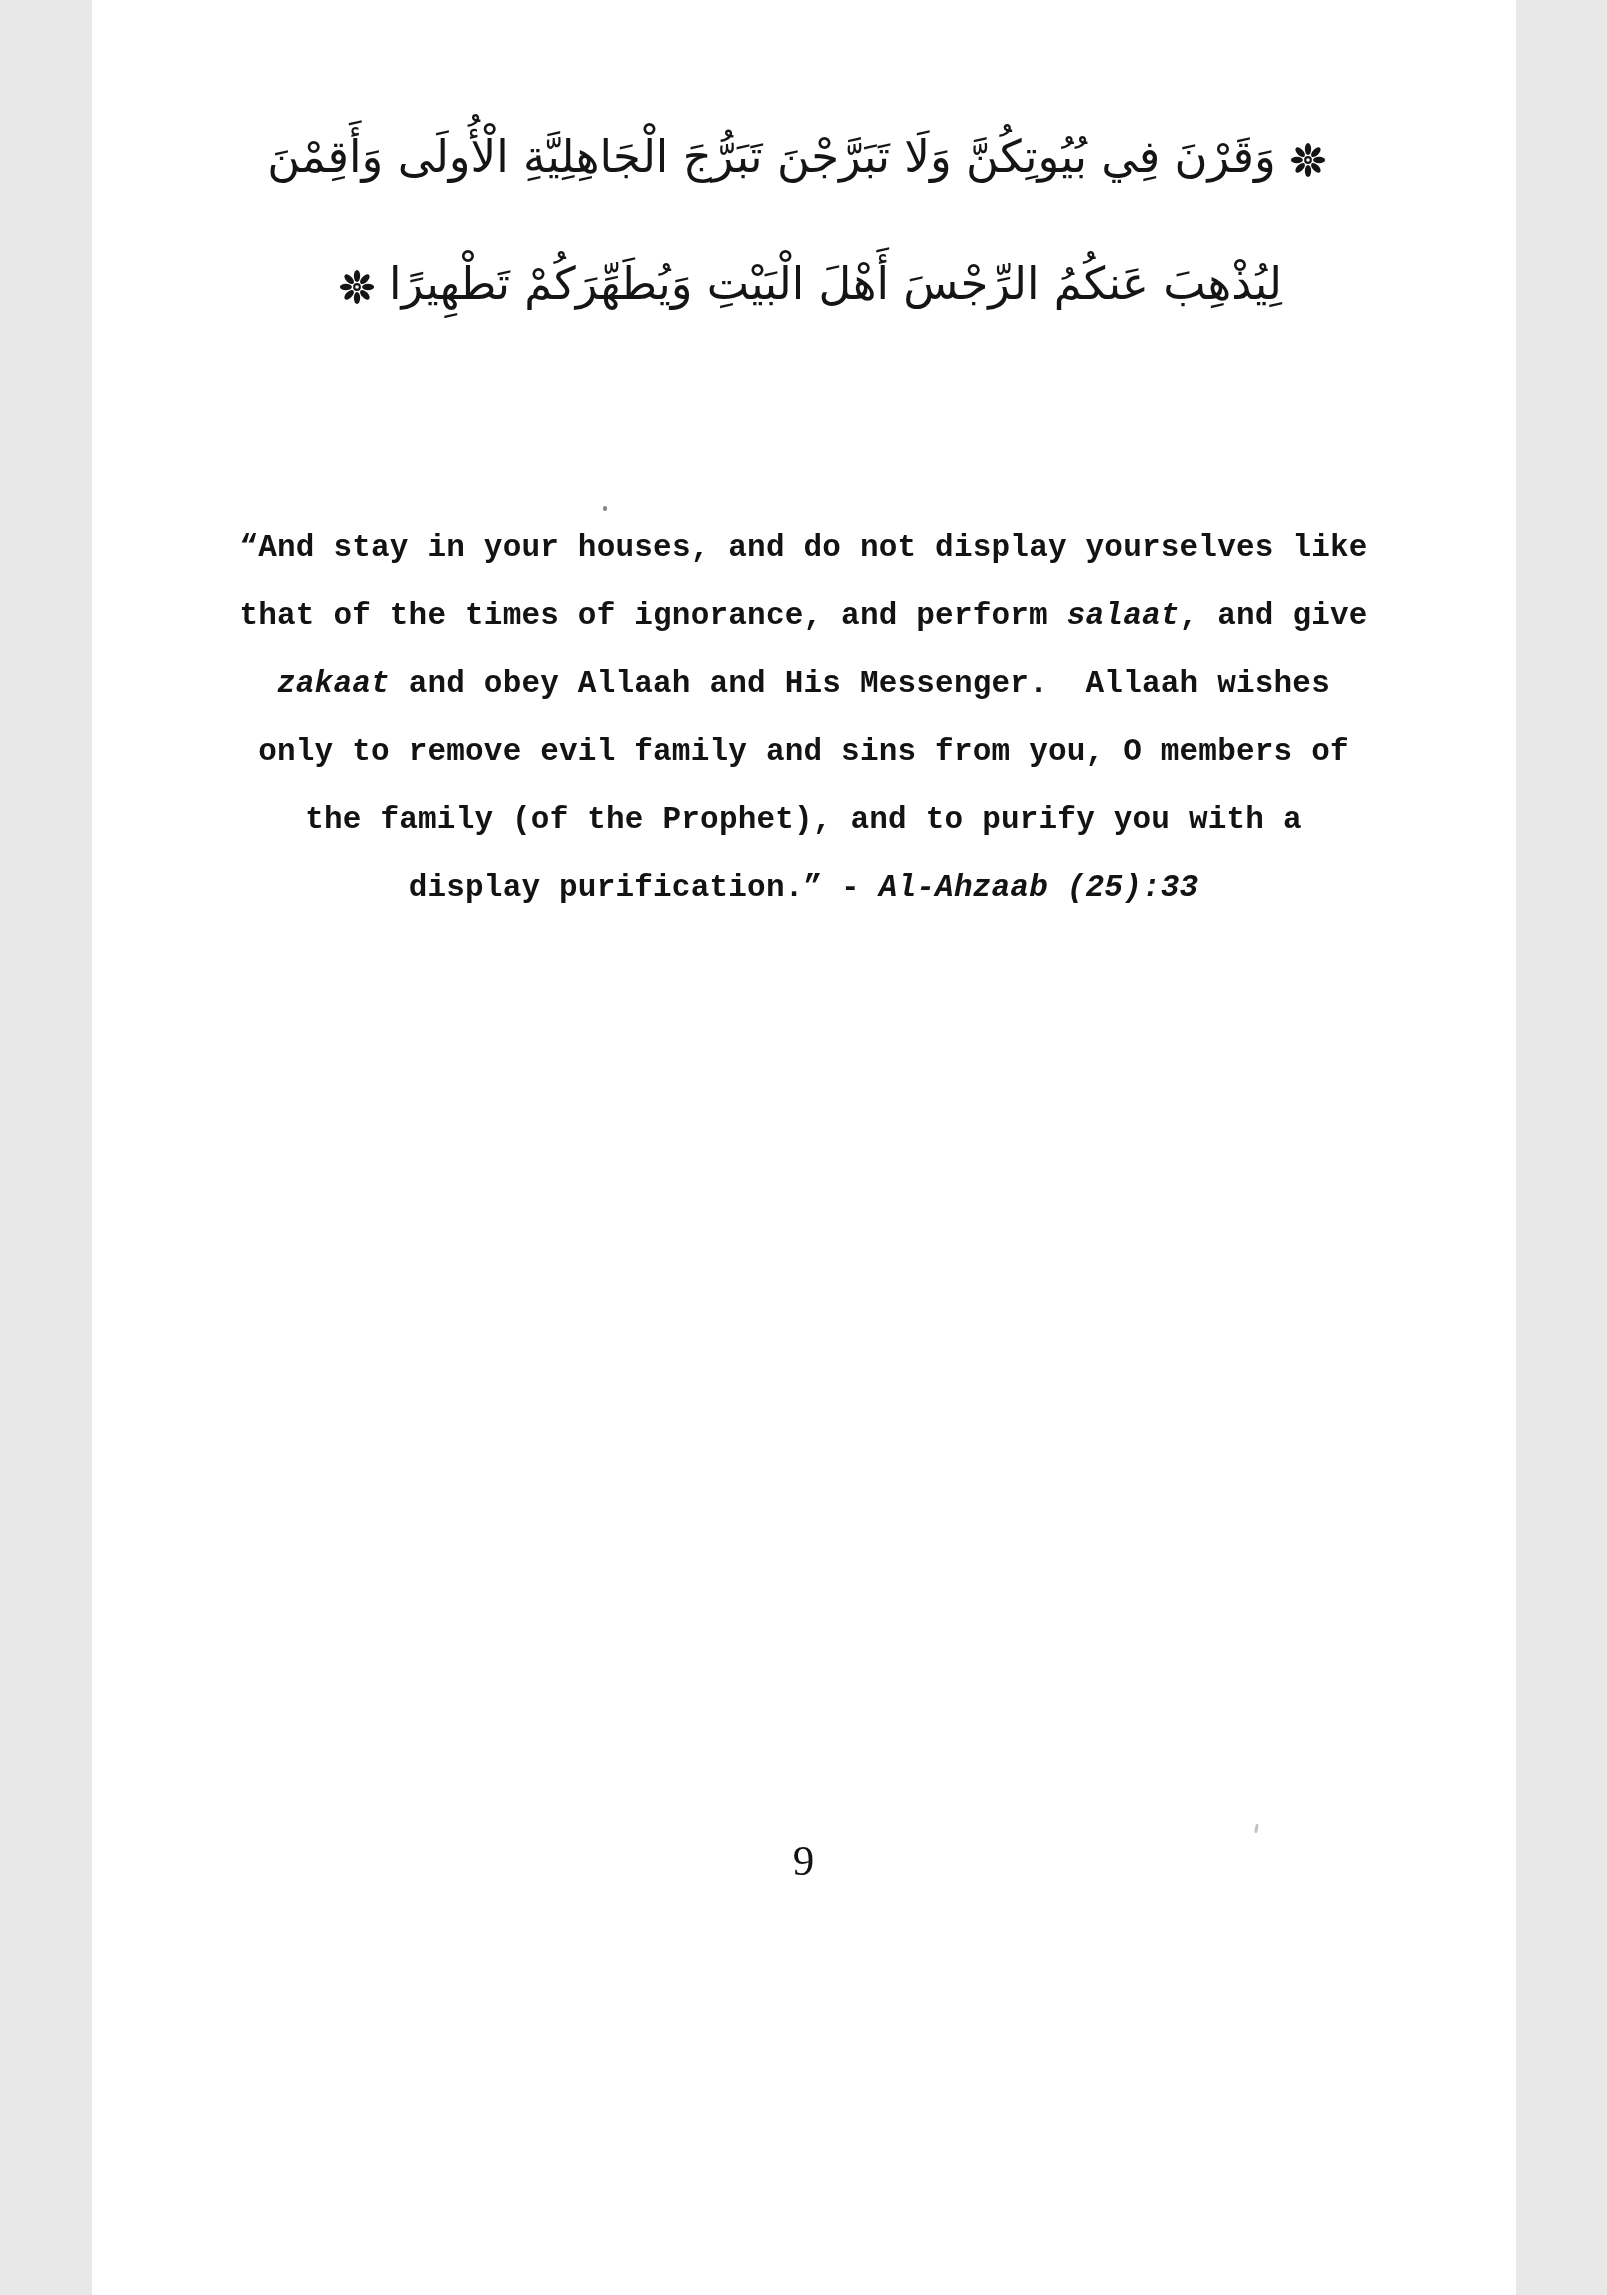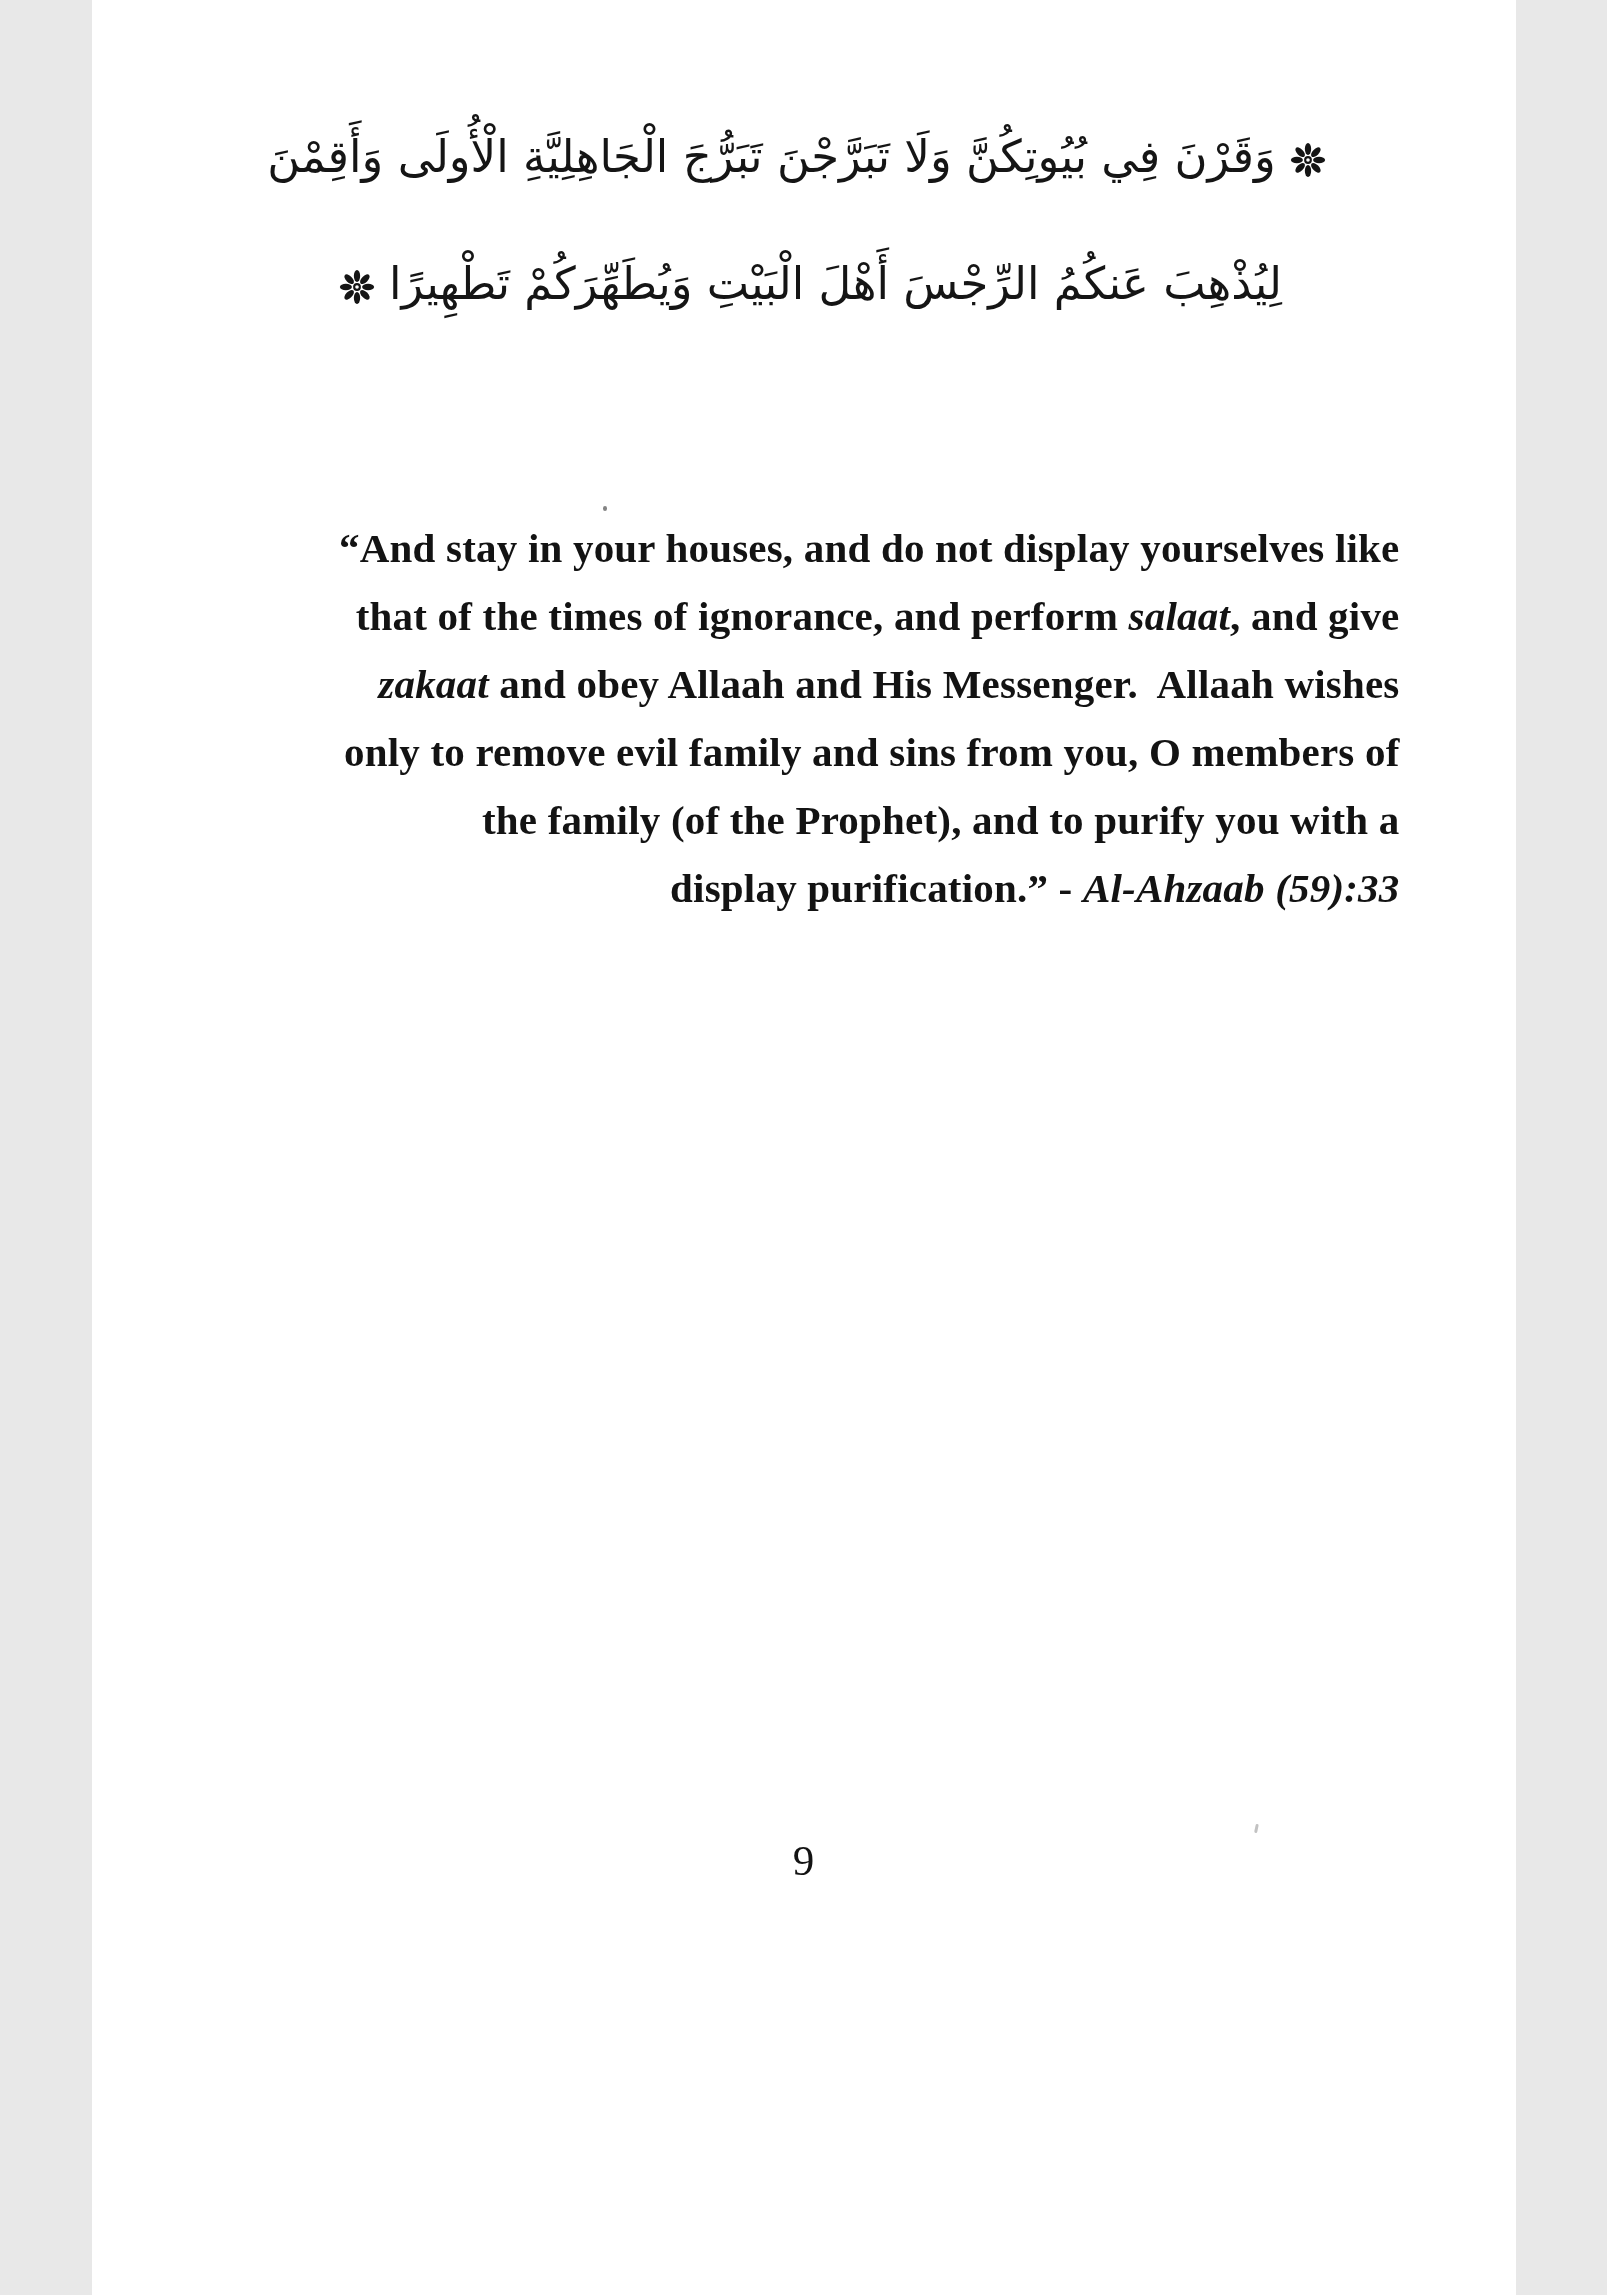--- a/index.html
+++ b/index.html
@@ -37,24 +37,24 @@
     margin: 0 14px;
   }
   .ornament svg { width: 100%; height: 100%; display: block; }
 
   
   .translation {
     position: absolute;
     top: 514px;
     left: 116px;
     right: 116px;
-    text-align: right;
-    font-family: Liberation Serif, serif;
+    text-align: center;
+    font-family: Liberation Mono, monospace;
     font-weight: bold;
-    font-size: 41px;
+    font-size: 31px;
     line-height: 68px;
     color: #131313;
     letter-spacing: 0.2px;
   }
   .tline { white-space: pre; }
   .it { font-style: italic; }
 
   
   .pagenum {
     position: absolute;
@@ -146,21 +146,21 @@
     <div class="tline"><span>“And stay in your houses, and do not display yourselves like</span></div>
 
     <div class="tline"><span>that of the times of ignorance, and perform </span><span class="it">salaat</span><span>, and give</span></div>
 
     <div class="tline"><span class="it">zakaat</span><span> and obey Allaah and His Messenger.  Allaah wishes</span></div>
 
     <div class="tline"><span>only to remove evil family and sins from you, O members of</span></div>
 
     <div class="tline"><span>the family (of the Prophet), and to purify you with a</span></div>
 
-    <div class="tline"><span>display purification.” - </span><span class="it">Al-Ahzaab (59):33</span></div>
+    <div class="tline"><span>display purification.” - </span><span class="it">Al-Ahzaab (25):33</span></div>
 
   </div>
 
   <div class="speck-b"></div>
 
   <div class="pagenum">9</div>
 
 </div>
 
 

